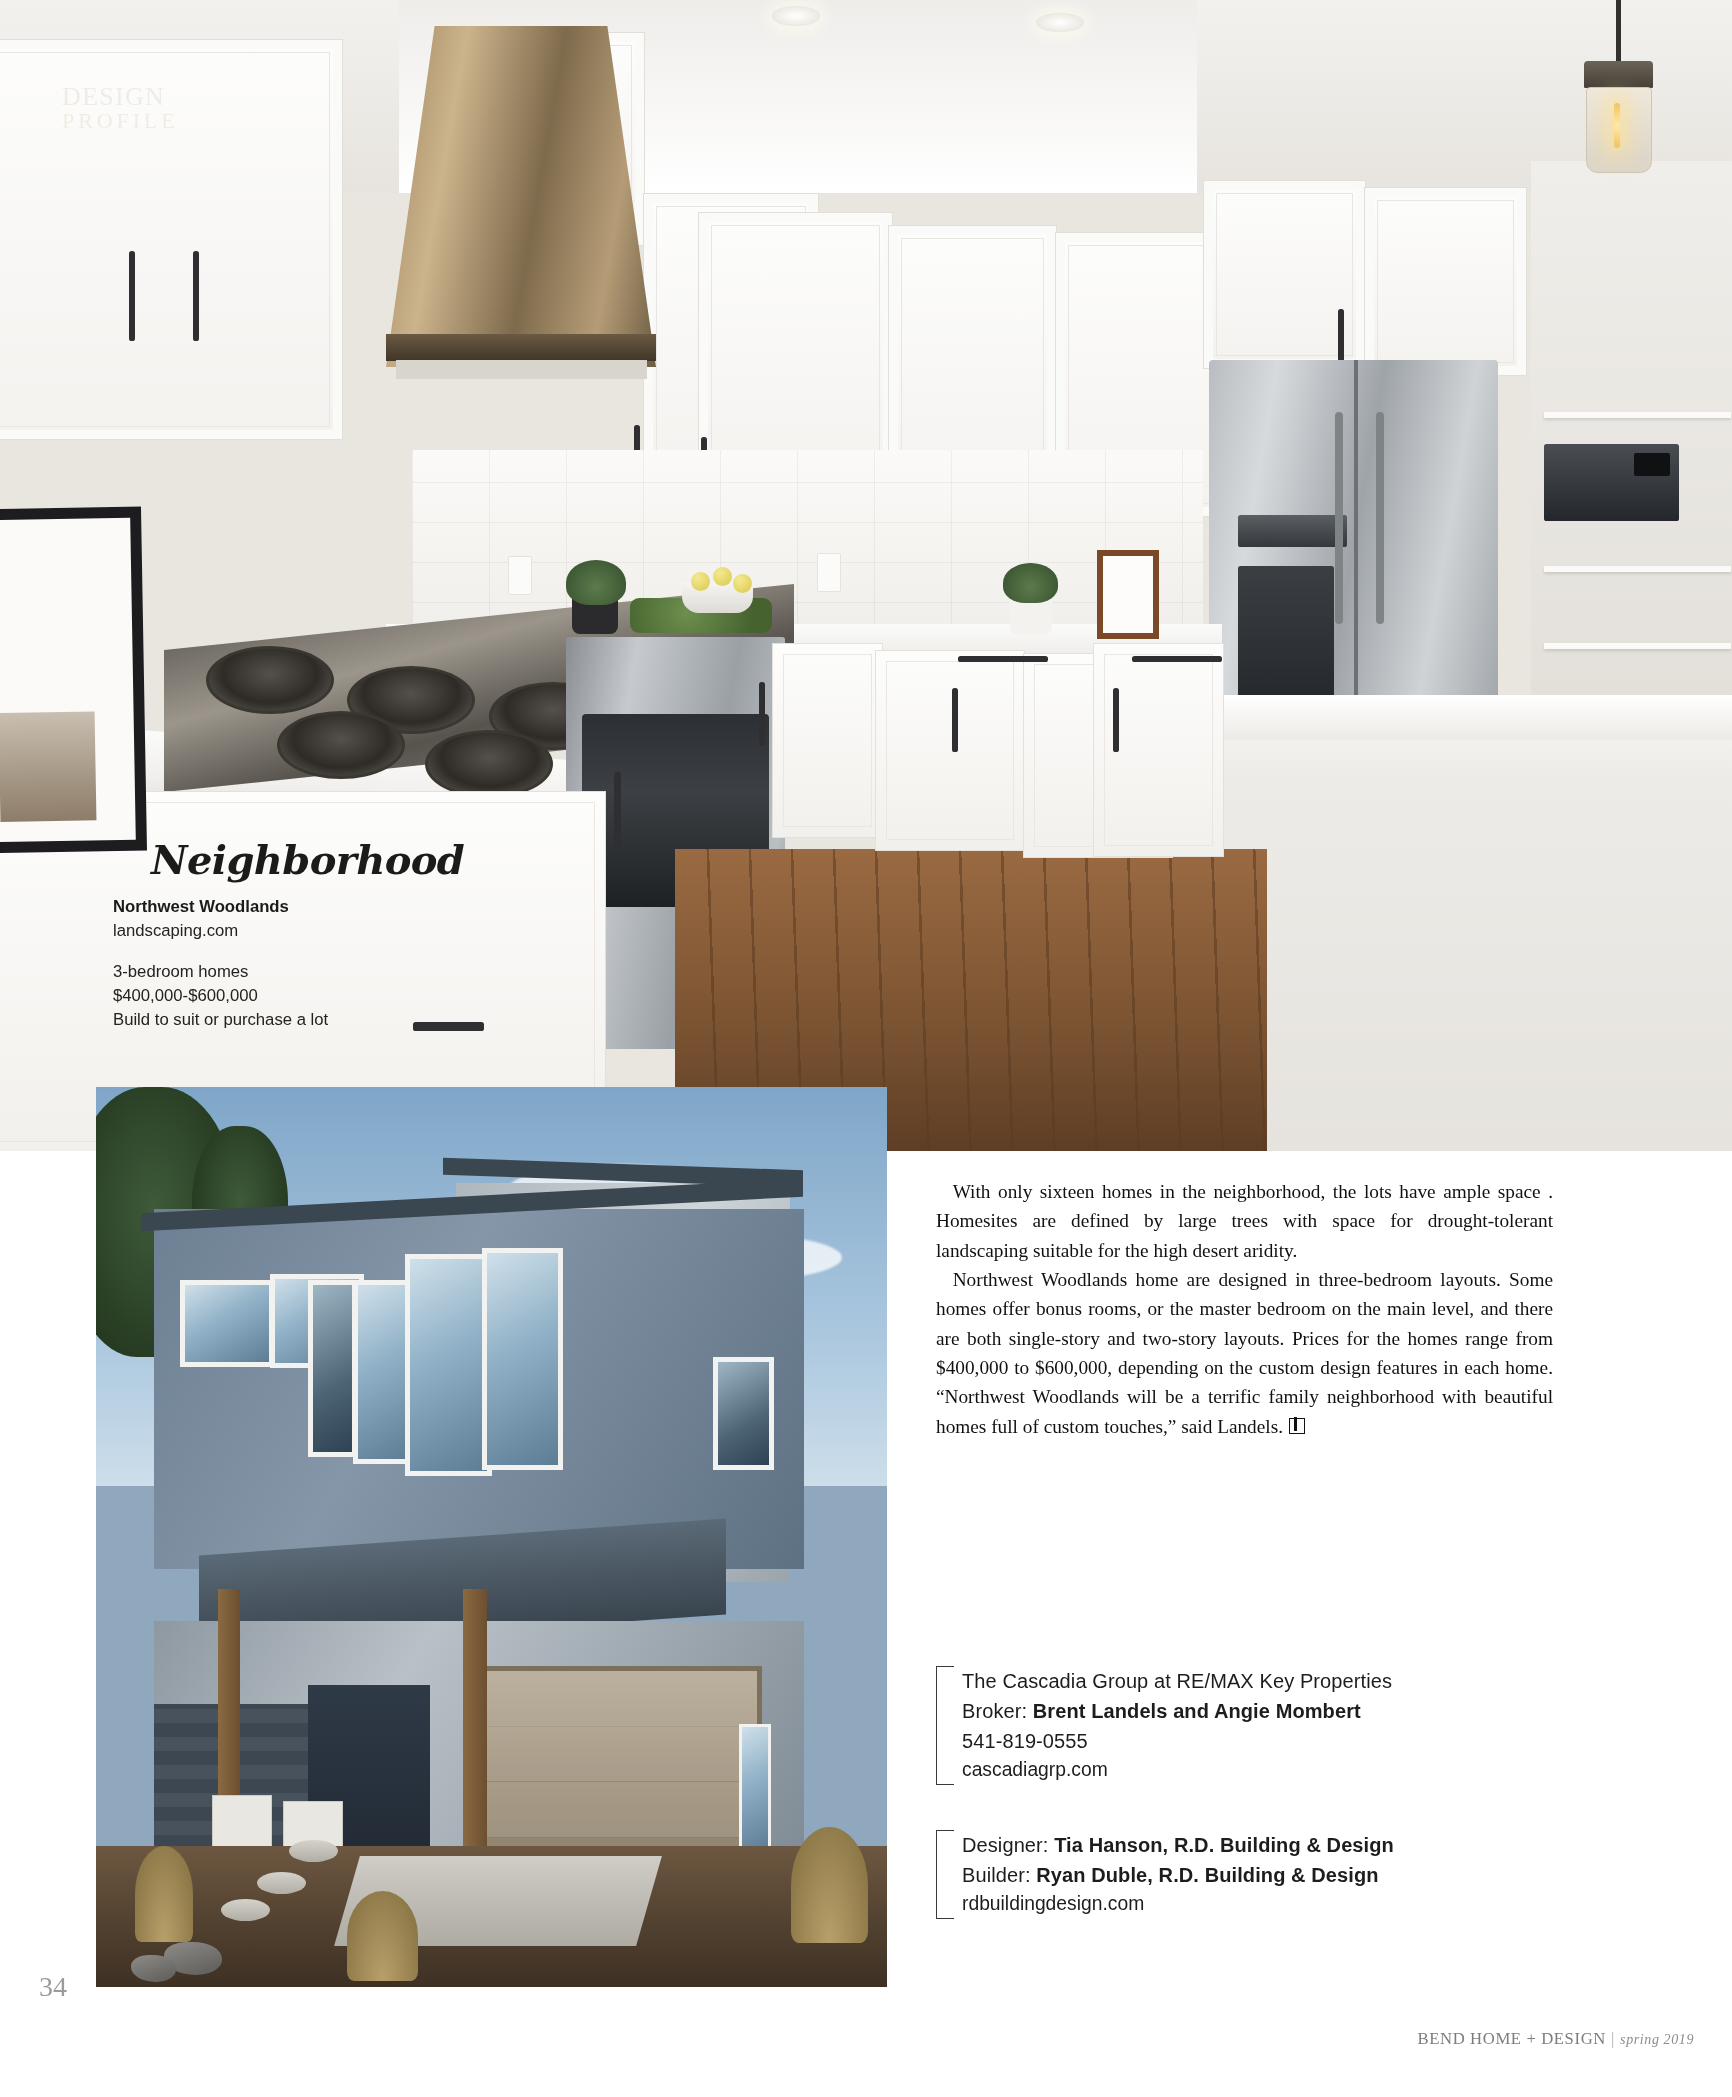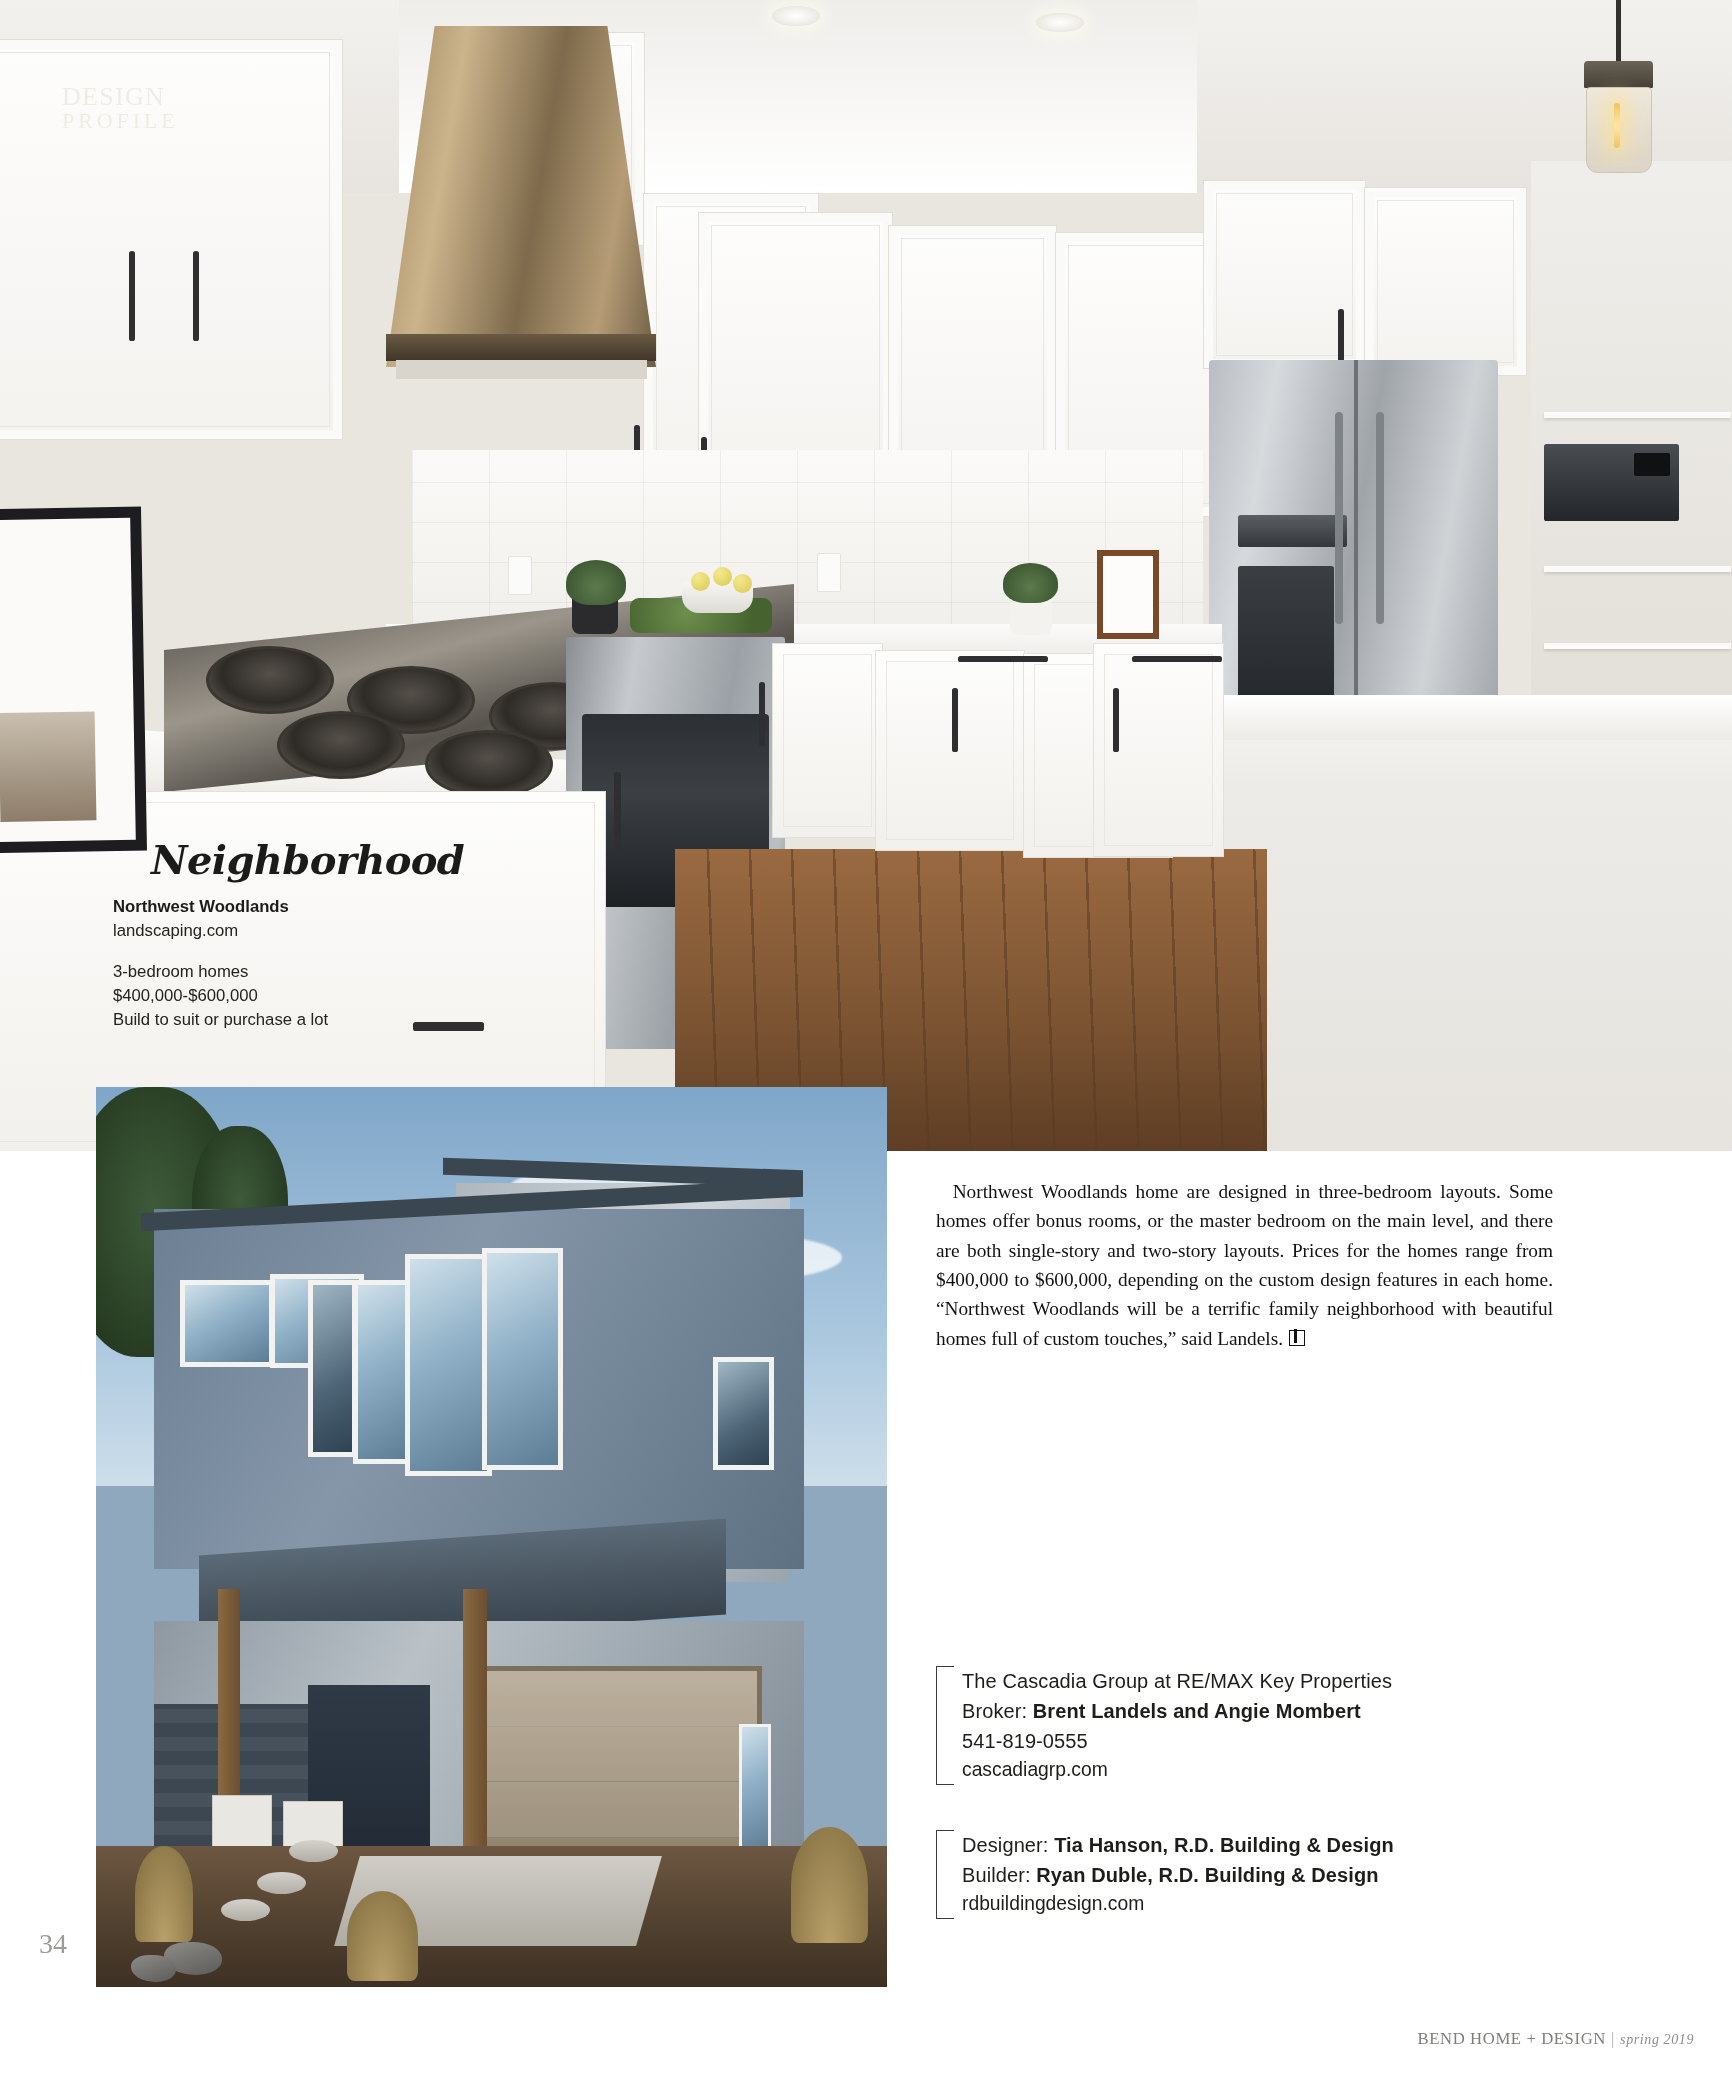--- a/index.html
+++ b/index.html
@@ -301,21 +301,21 @@
   .credit-block:before{
     content:""; position:absolute; left:0; top:0; bottom:0; width:16.7px;
     border-left:1.9px solid #3a3a38; border-top:1.9px solid #3a3a38; border-bottom:1.9px solid #3a3a38;
   }
   .credit-line{ font-size:20px; line-height:1.5; letter-spacing:0.1px; }
   .credit-line b{ font-weight:700; }
   .credit-url{ font-size:19.3px; line-height:1.5; }
 
   
   .page-number{
-    position:absolute; left:39px; top:1928px;
+    position:absolute; left:39px; top:1971px;
     font-family:"Liberation Serif", serif; font-size:28px; color:#9b9b99;
   }
   .footer-right{
     position:absolute; right:39px; top:2029px;
     font-family:"Liberation Serif", serif; font-size:16.7px; color:#8d8d8b;
     letter-spacing:0.6px;
   }
   .footer-right .brand{ color:#7d7d7b; }
   .footer-right .sep{ margin:0 5.1px; color:#b0b0ae;}
   .footer-right .issue{ font-size:14px;font-style:italic; }
@@ -482,20 +482,21 @@
   <div class="steppingstone" style="left:125px; top:812px;"></div>
   <div class="steppingstone" style="left:193px; top:753px;"></div>
   <div class="grass" style="left:39px; top:759px; width:58px; height:96px;"></div>
   <div class="grass" style="left:251px; top:804px; width:71px; height:90px;"></div>
   <div class="grass" style="left:695px; top:740px; width:77px; height:116px;"></div>
   <div class="rock" style="left:68px; top:855px; width:58px; height:33px;"></div>
   <div class="rock" style="left:35px; top:868px; width:45px; height:27px;"></div>
 </div>
 
 <div class="article">
+  <p>With only sixteen homes in the neighborhood, the lots have ample space . Homesites are defined by large trees with space for drought-tolerant landscaping suitable for the high desert aridity.</p>
   <p><span>Northwest Woodlands home are designed in three-bedroom layouts. Some homes offer bonus rooms, or the master bedroom on the main level, and there are both single-story and two-story layouts. Prices for the homes range from $400,000 to $600,000, depending on the custom design features in each home. “Northwest Woodlands will be a terrific family neighborhood with beautiful homes full of custom touches,” said Landels.</span><span class="endmark"></span></p>
 </div>
 
 <div class="credits">
   <div class="credit-block">
     <div class="credit-line">The Cascadia Group at RE/MAX Key Properties</div>
     <div class="credit-line"><span>Broker: </span><b>Brent Landels and Angie Mombert</b></div>
     <div class="credit-line">541-819-0555</div>
     <div class="credit-url">cascadiagrp.com</div>
   </div>

